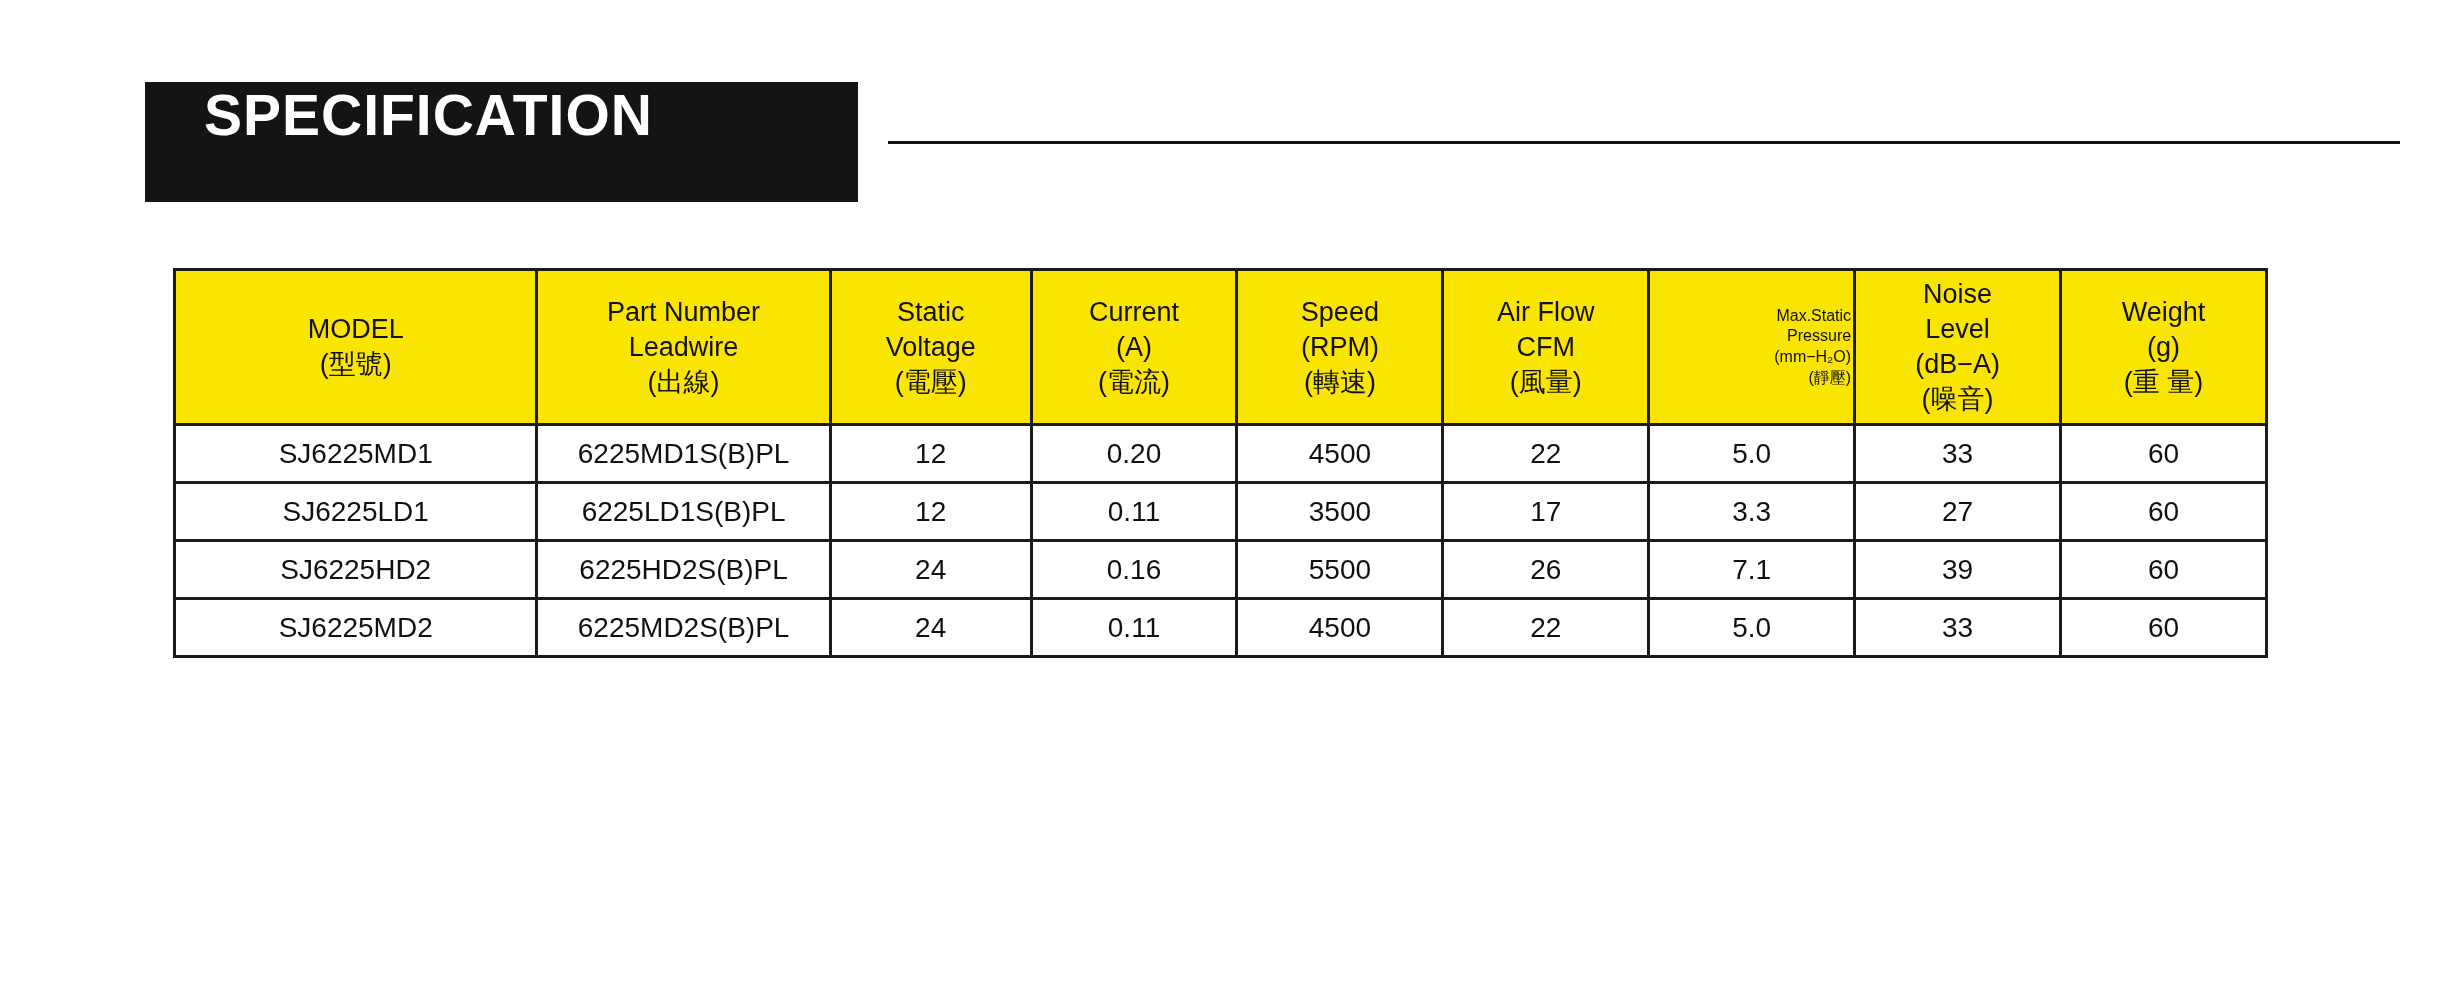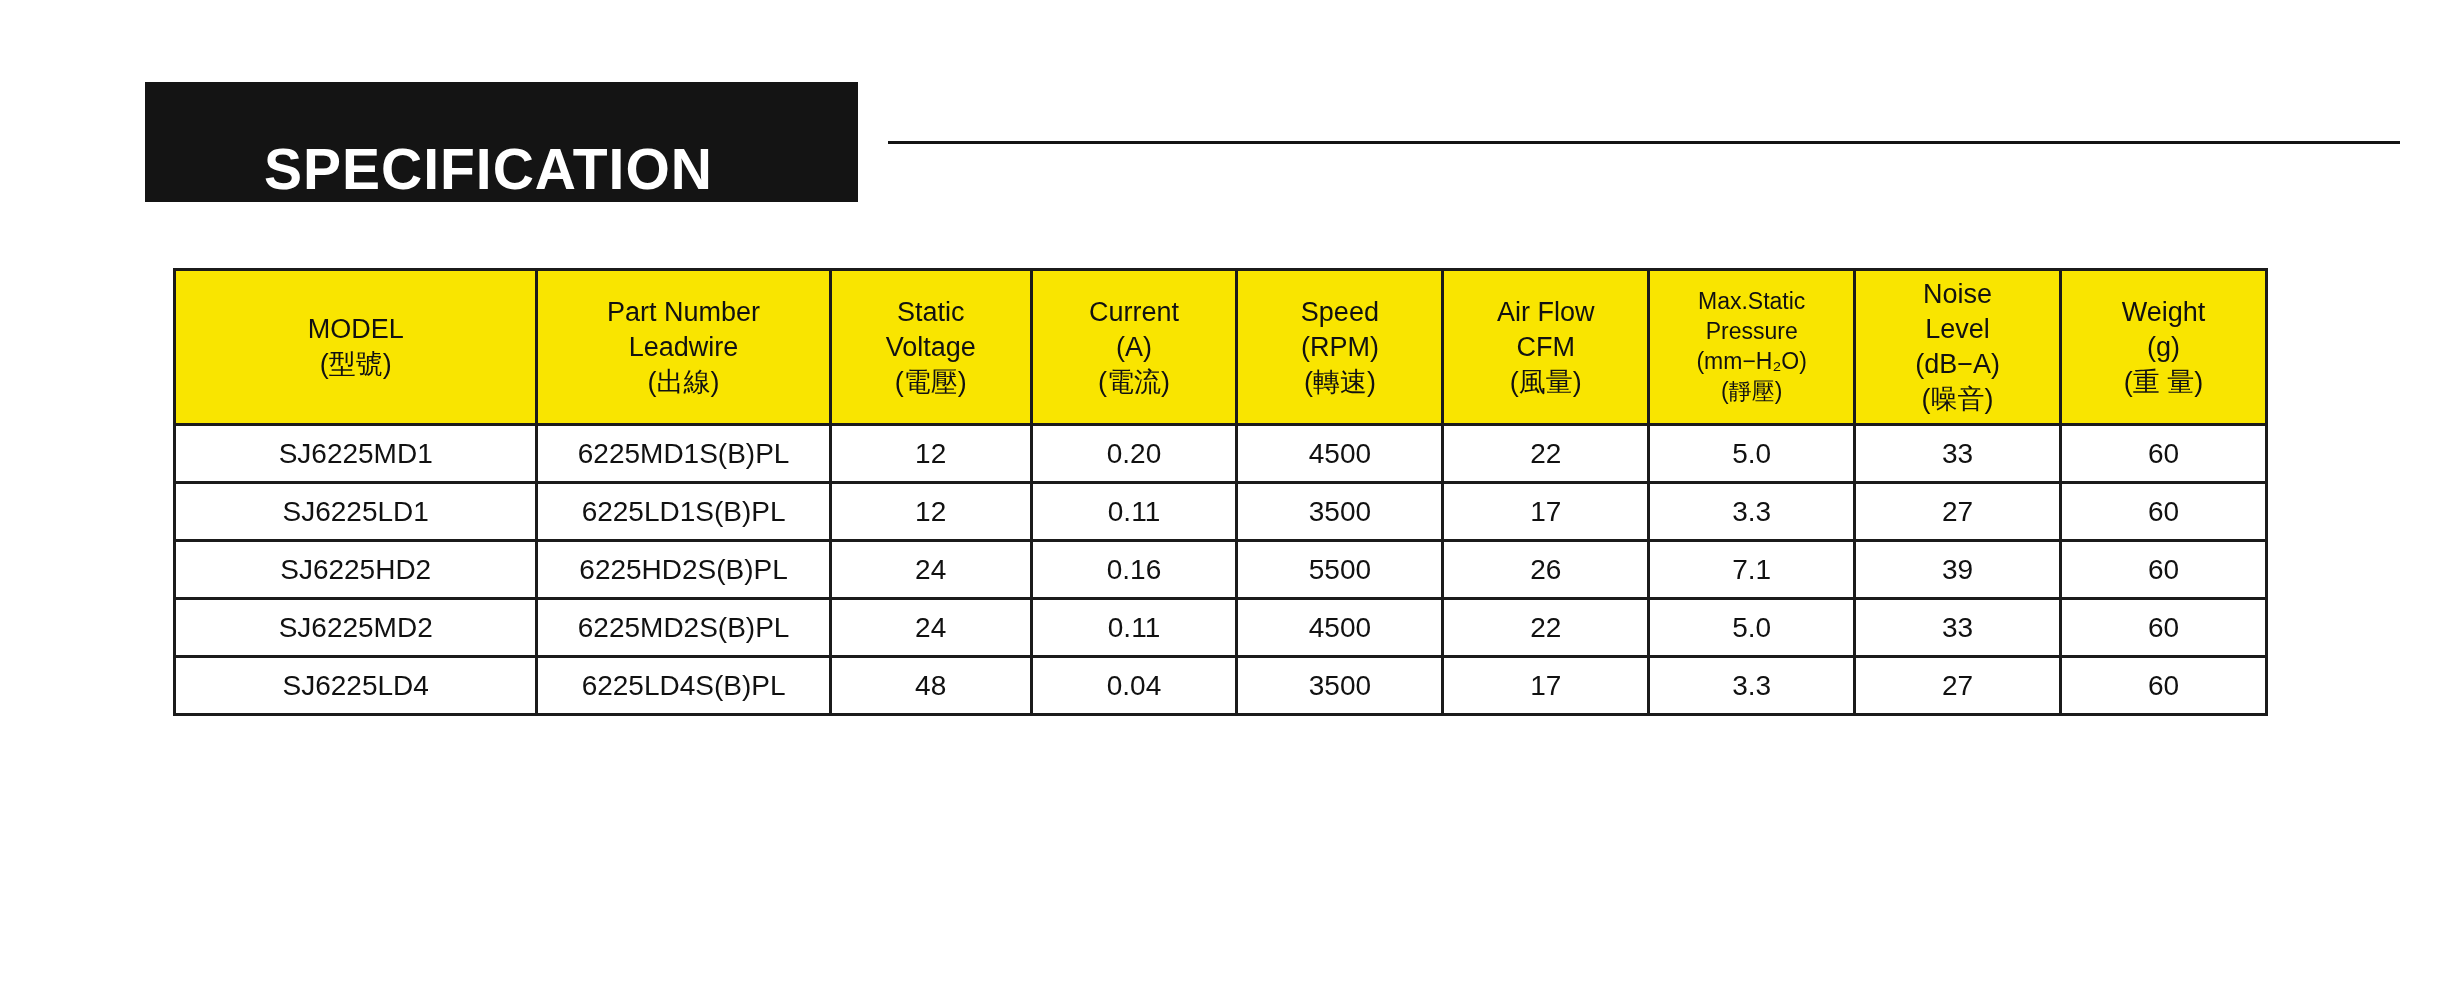--- a/index.html
+++ b/index.html
@@ -25,23 +25,23 @@
     height: 120px;
     display: flex;
     align-items: center;
   }
   .spec-badge {
     margin-left: 145px;
     width: 713px;
     height: 120px;
     background: #141414;
     display: flex;
-    align-items: flex-end;
+    align-items: flex-start;
     box-sizing: border-box;
-    padding-left: 119px;
+    padding-left: 59px;
   }
   .spec-badge-text {
     color: #ffffff;
     font-size: 57px;
     font-weight: bold;
     letter-spacing: 1px;
     font-family: "Liberation Sans", sans-serif;
   }
   .header-rule {
     flex: 1;
@@ -77,21 +77,22 @@
     font-weight: normal;
     color: #111111;
   }
   .th-line {
     display: block;
     line-height: 1.30;
     font-size: 27px;
     white-space: nowrap;
   }
   .th-line.small {
-    font-size: 23px;
+    font-size: 16px;
+    text-align: right;
   }
   table.spec-table tbody td {
     height: 53px;
     font-size: 28px;
     color: #111111;
     background: #ffffff;
     white-space: nowrap;
   }
 
   
@@ -216,26 +217,15 @@
         <td>SJ6225MD2</td>
         <td>6225MD2S(B)PL</td>
         <td>24</td>
         <td>0.11</td>
         <td>4500</td>
         <td>22</td>
         <td>5.0</td>
         <td>33</td>
         <td>60</td>
       </tr>
-      <tr>
-        <td>SJ6225LD4</td>
-        <td>6225LD4S(B)PL</td>
-        <td>48</td>
-        <td>0.04</td>
-        <td>3500</td>
-        <td>17</td>
-        <td>3.3</td>
-        <td>27</td>
-        <td>60</td>
-      </tr>
     </tbody>
   </table>
 </div>
 
 </body></html>

